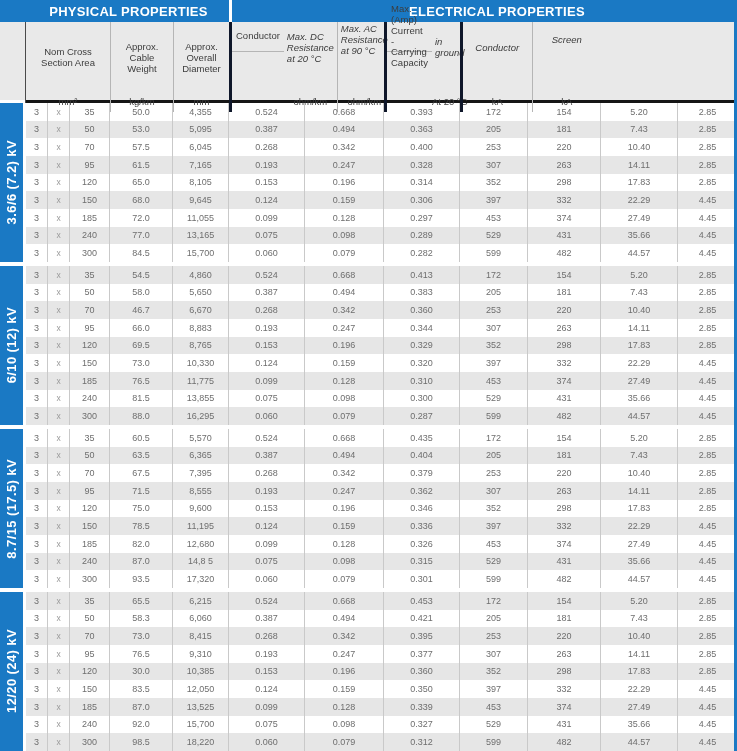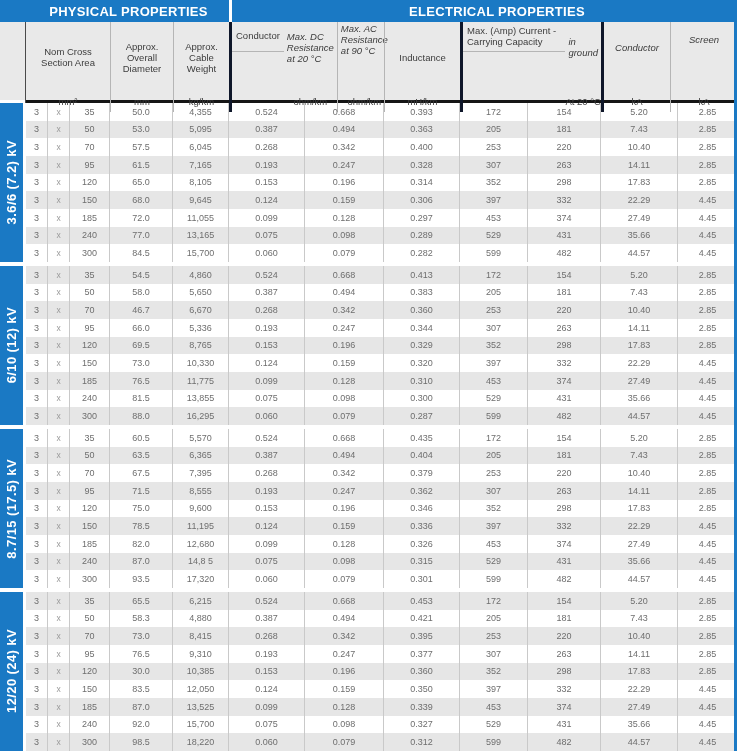--- a/index.html
+++ b/index.html
@@ -66,47 +66,43 @@
 
   <div class="hdr">
     <div class="corner"></div>
 
     <div class="hcell no-left">
       <div class="lbl">Nom Cross Section Area</div>
       <div class="unit">mm²</div>
     </div>
 
     <div class="hcell">
+      <div class="lbl">Approx. Cable Weight</div>
+      <div class="unit">kg/km</div>
+    </div>
+
+    <div class="hcell">
       <div class="lbl">Approx. Overall Diameter</div>
       <div class="unit">mm</div>
-    </div>
-
-    <div class="hcell">
-      <div class="lbl">Approx. Cable Weight</div>
-      <div class="unit">kg/km</div>
     </div>
 
     <div class="hgroup">
       <div class="span-title">Conductor</div>
       <div class="subrow">
         <div class="sub">
           <div class="lbl">Max. DC Resistance at 20 °C</div>
           <div class="unit">ohm/km</div>
         </div>
         <div class="sub">
           <div class="lbl">Max. AC Resistance at 90 °C</div>
           <div class="unit">ohm/km</div>
         </div>
       </div>
     </div>
 
-    <div class="hcell">
-      <div class="lbl">Inductance</div>
-      <div class="unit">mH/km</div>
-    </div>
 
     <div class="hgroup">
       <div class="span-title">Max. (Amp) Current - Carrying Capacity</div>
       <div class="subrow">
         <div class="sub">
           <div class="lbl">in ground</div>
           <div class="unit">At 20 °C</div>
         </div>
       </div>
     </div>
@@ -279,21 +275,21 @@
         <div class="cell alt">0.342</div>
         <div class="cell alt">0.360</div>
         <div class="cell alt">253</div>
         <div class="cell alt">220</div>
         <div class="cell alt">10.40</div>
         <div class="cell alt lastcol">2.85</div>
         <div class="cell">3</div>
         <div class="cell times">x</div>
         <div class="cell">95</div>
         <div class="cell">66.0</div>
-        <div class="cell">5,336</div>
+        <div class="cell">8,883</div>
         <div class="cell">0.193</div>
         <div class="cell">0.247</div>
         <div class="cell">0.344</div>
         <div class="cell">307</div>
         <div class="cell">263</div>
         <div class="cell">14.11</div>
         <div class="cell lastcol">2.85</div>
         <div class="cell alt">3</div>
         <div class="cell alt times">x</div>
         <div class="cell alt">120</div>
@@ -483,21 +479,21 @@
         <div class="cell alt">0.668</div>
         <div class="cell alt">0.453</div>
         <div class="cell alt">172</div>
         <div class="cell alt">154</div>
         <div class="cell alt">5.20</div>
         <div class="cell alt lastcol">2.85</div>
         <div class="cell">3</div>
         <div class="cell times">x</div>
         <div class="cell">50</div>
         <div class="cell">58.3</div>
-        <div class="cell">4,880</div>
+        <div class="cell">6,060</div>
         <div class="cell">0.387</div>
         <div class="cell">0.494</div>
         <div class="cell">0.421</div>
         <div class="cell">205</div>
         <div class="cell">181</div>
         <div class="cell">7.43</div>
         <div class="cell lastcol">2.85</div>
         <div class="cell alt">3</div>
         <div class="cell alt times">x</div>
         <div class="cell alt">70</div>

